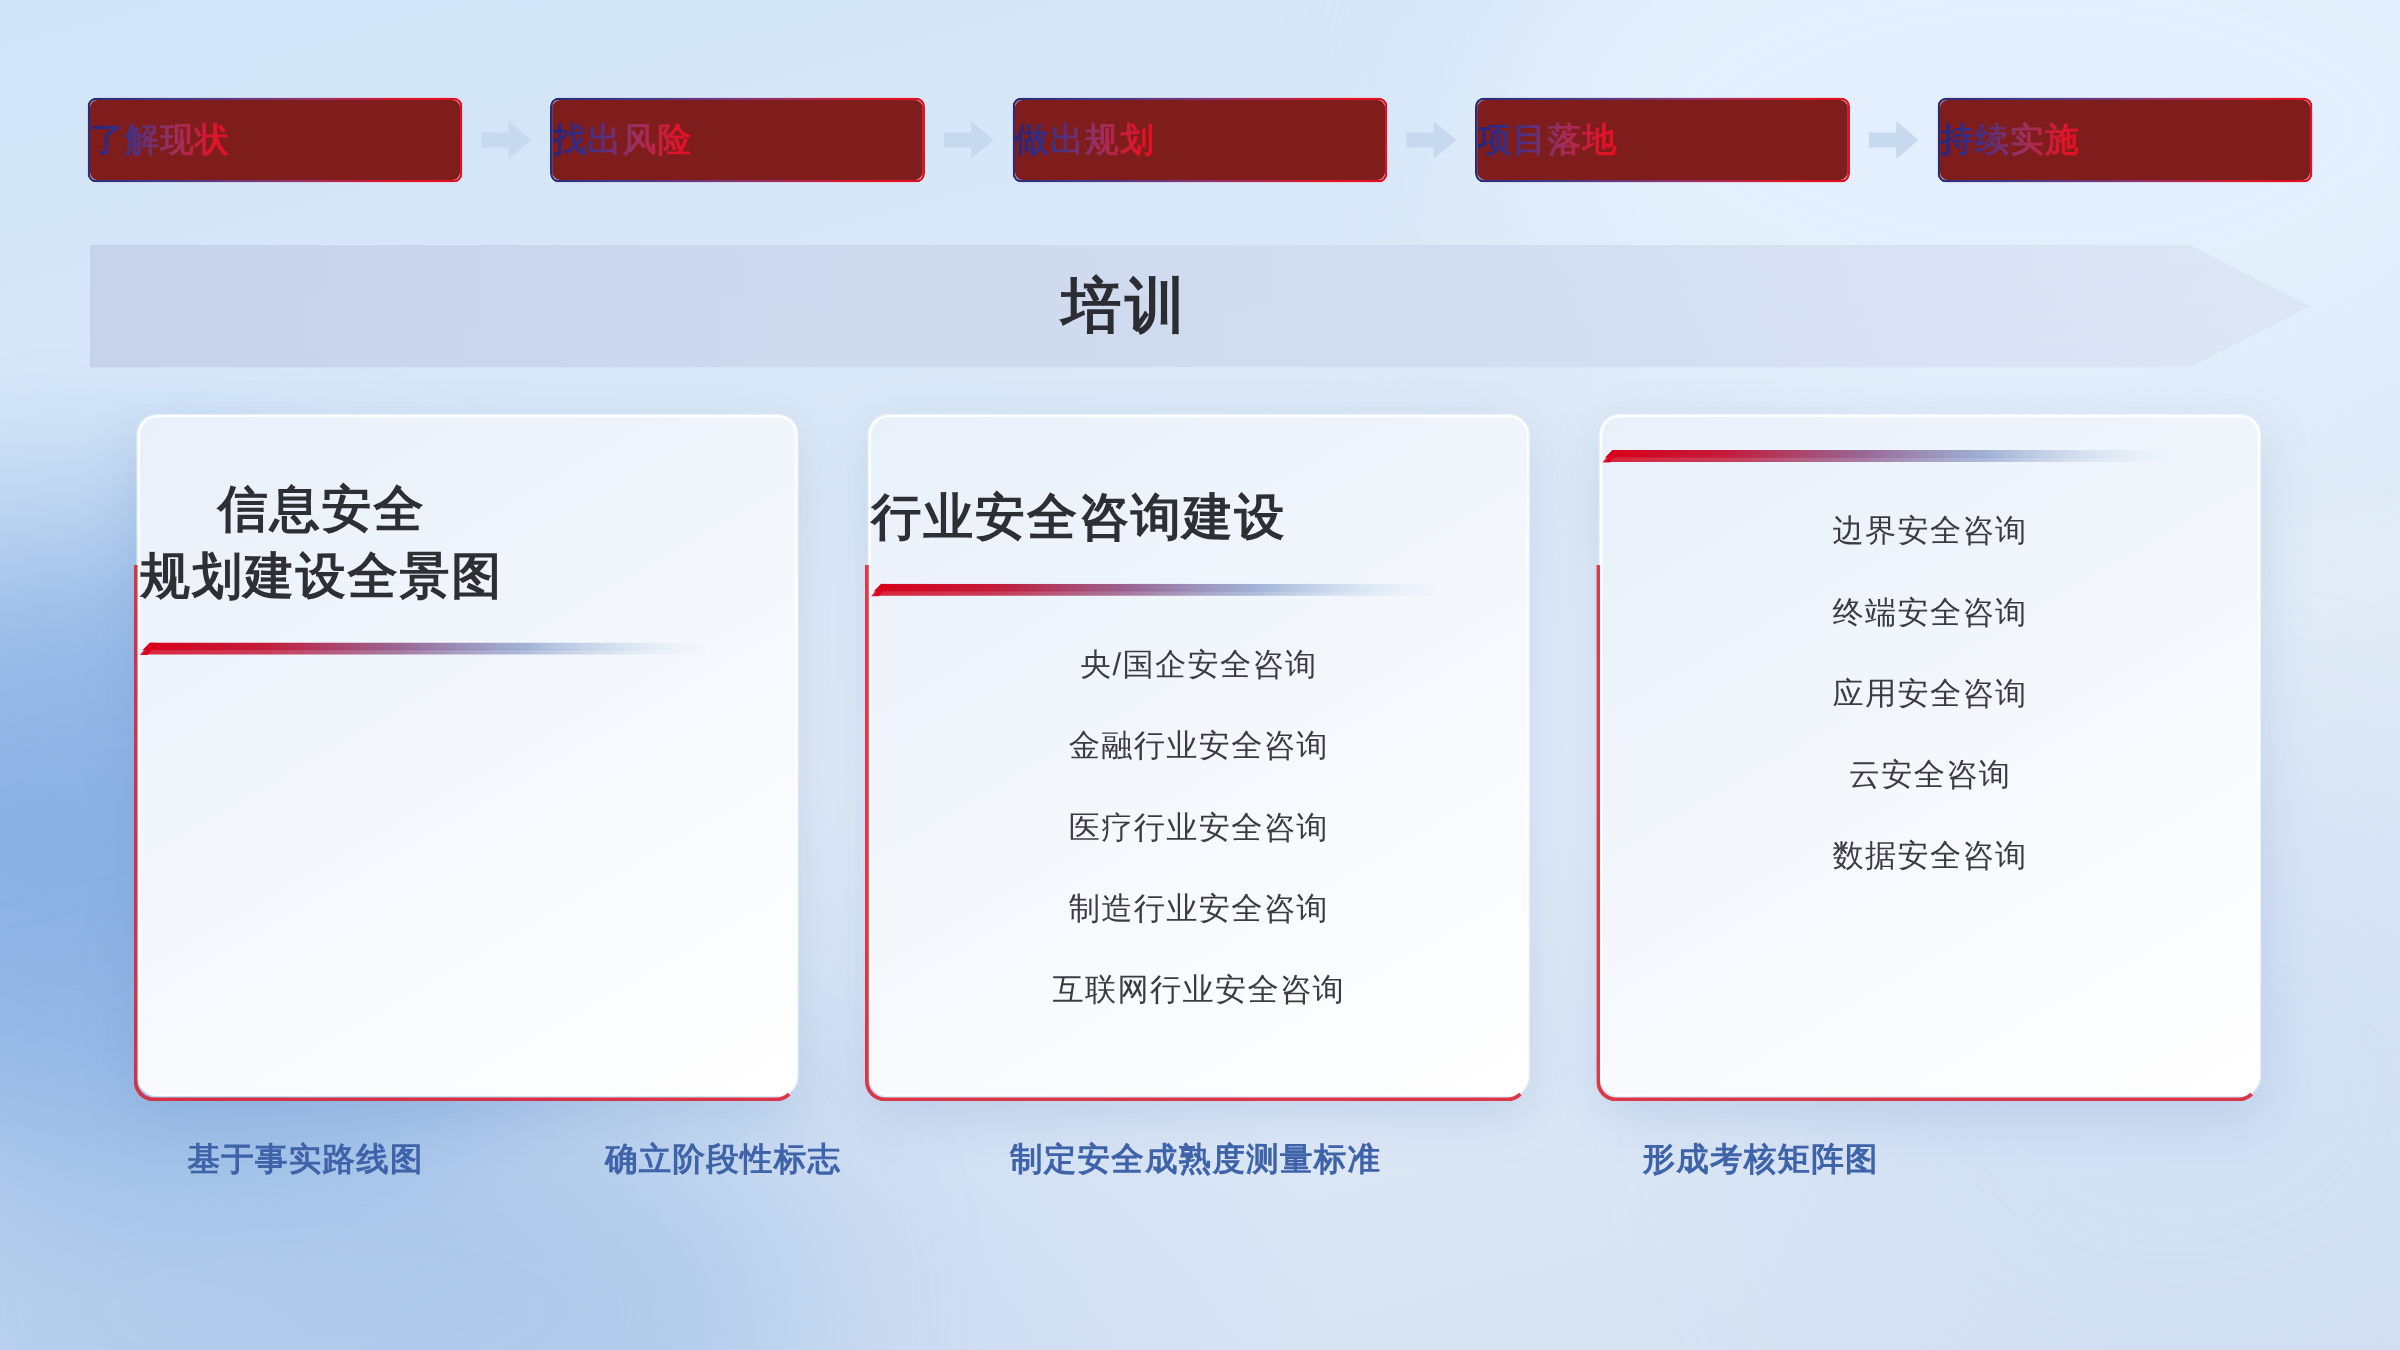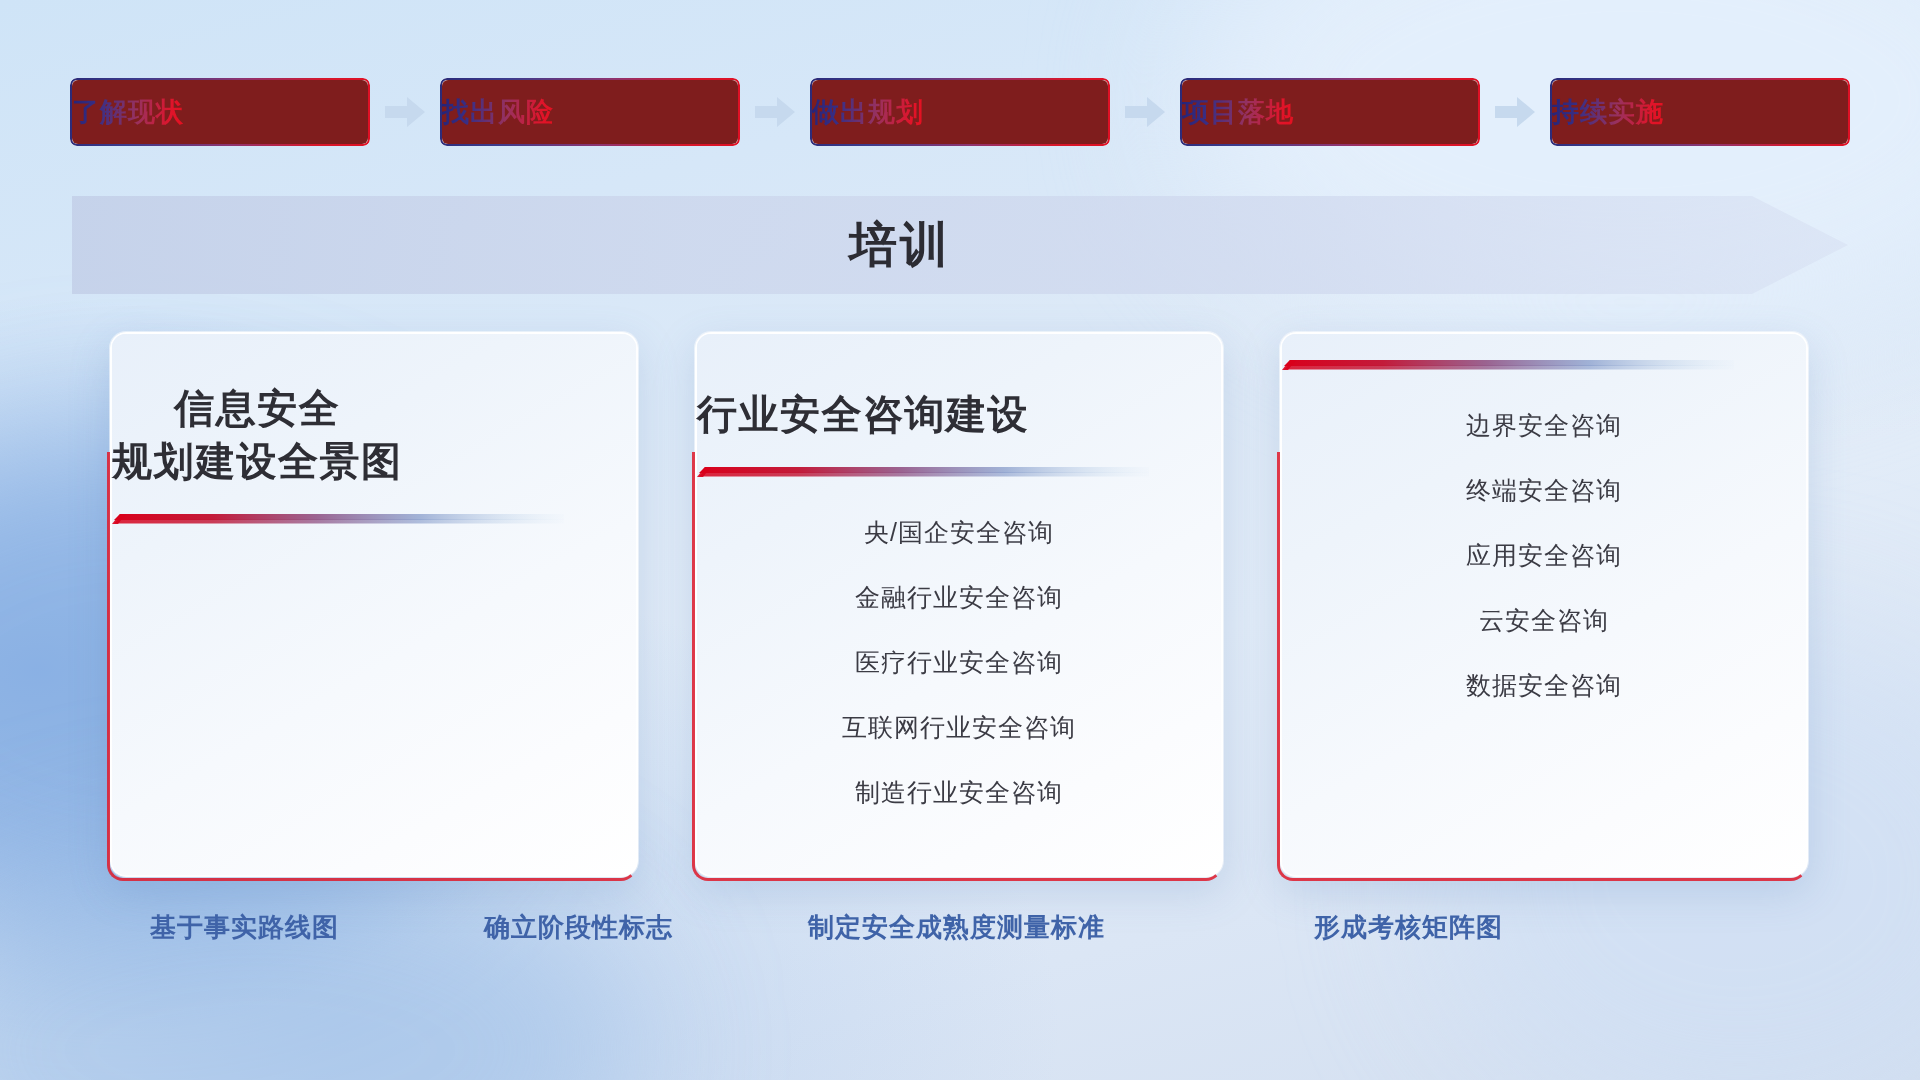--- a/index.html
+++ b/index.html
@@ -378,22 +378,22 @@
             </defs>
             <path d="M8 0 H452 L452 6 H2 Z" fill="url(#divGrad2)"></path>
             <path d="M0 10 L8 0 L14 0 L6 10 Z" fill="#d9001b" opacity="0.9"></path>
             <path d="M6 5.5 H452 V9.5 H2 Z" fill="url(#divGrad2)" opacity="0.85"></path>
           </svg>
         </div>
         <div class="card-list">
           <div class="card-list-item">央/国企安全咨询</div>
           <div class="card-list-item">金融行业安全咨询</div>
           <div class="card-list-item">医疗行业安全咨询</div>
+          <div class="card-list-item">制造行业安全咨询</div>
           <div class="card-list-item">互联网行业安全咨询</div>
-          <div class="card-list-item">制造行业安全咨询</div>
         </div>
       </div>
     </div>
 
     <div class="card" id="card-3">
       <div class="card-body">
         <div class="card-divider">
           <svg width="452" height="11" viewBox="0 0 452 11">
             <defs>
               <linearGradient id="divGrad3" x1="0" y1="0" x2="1" y2="0">

